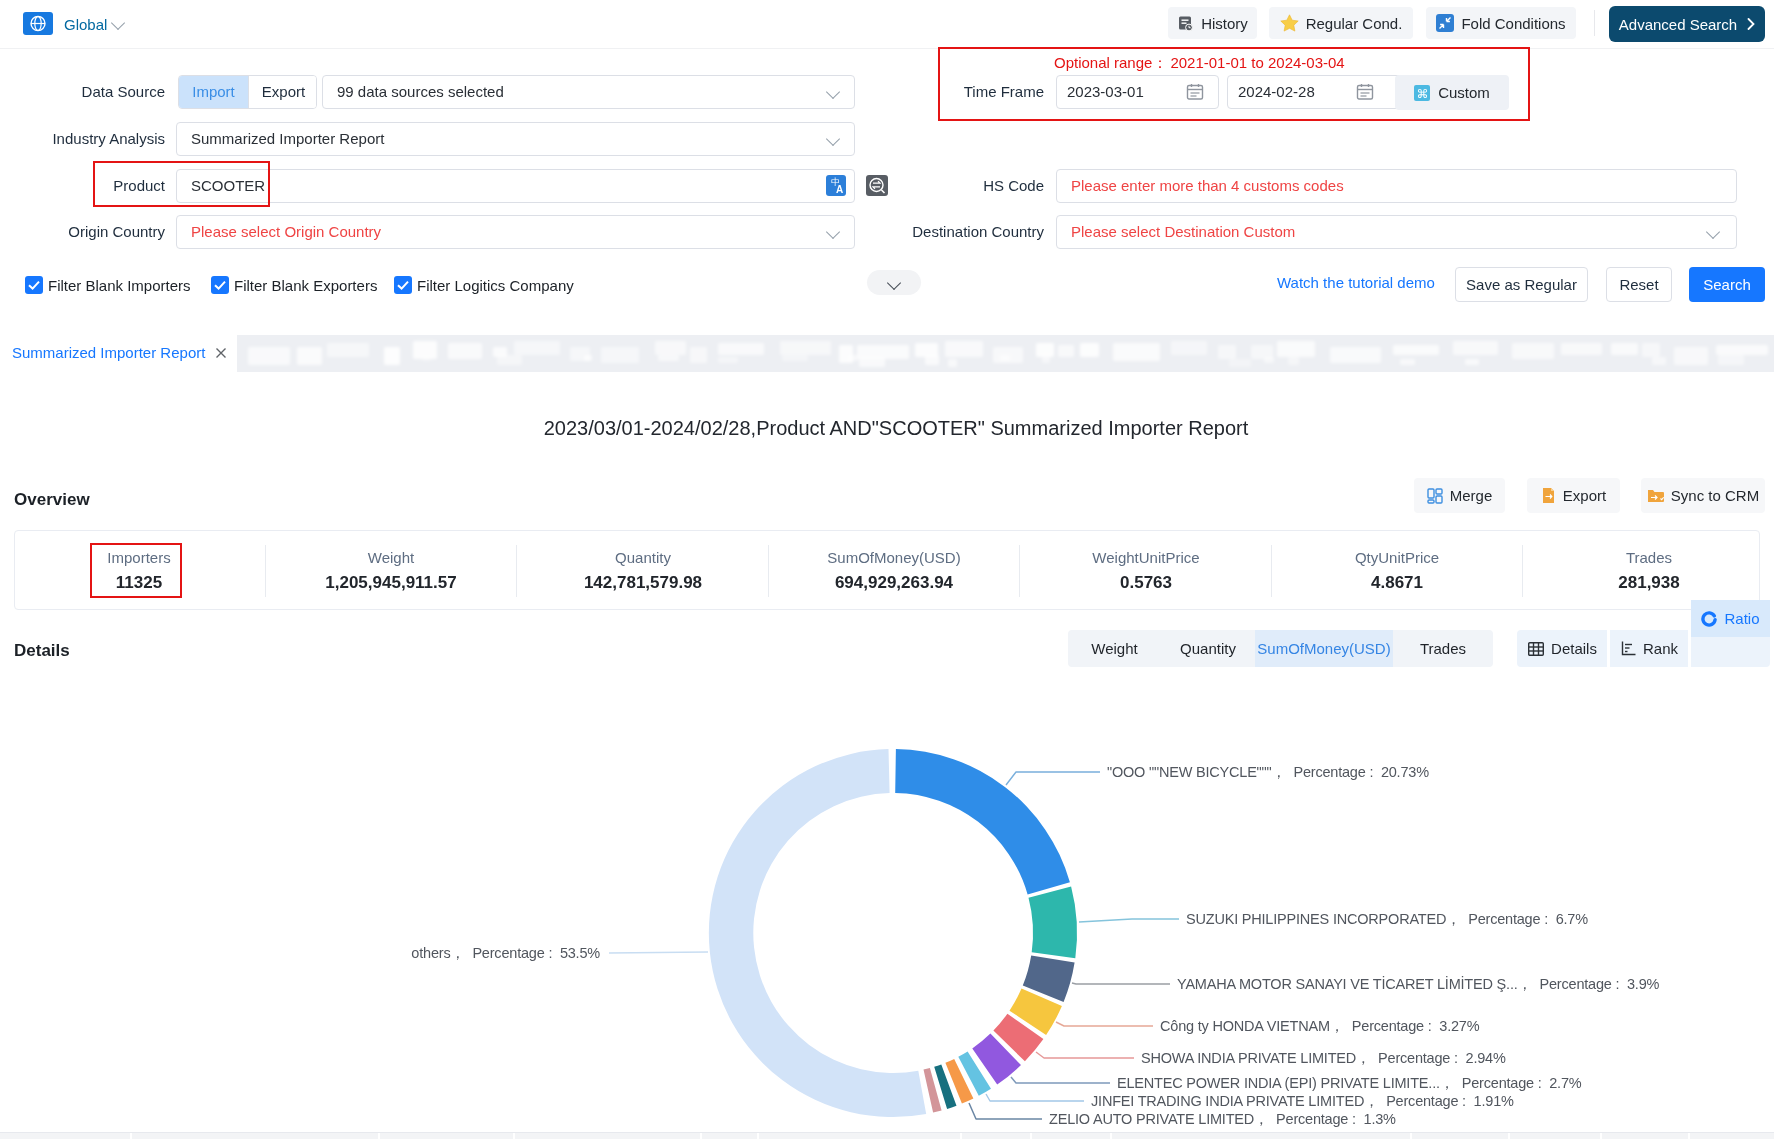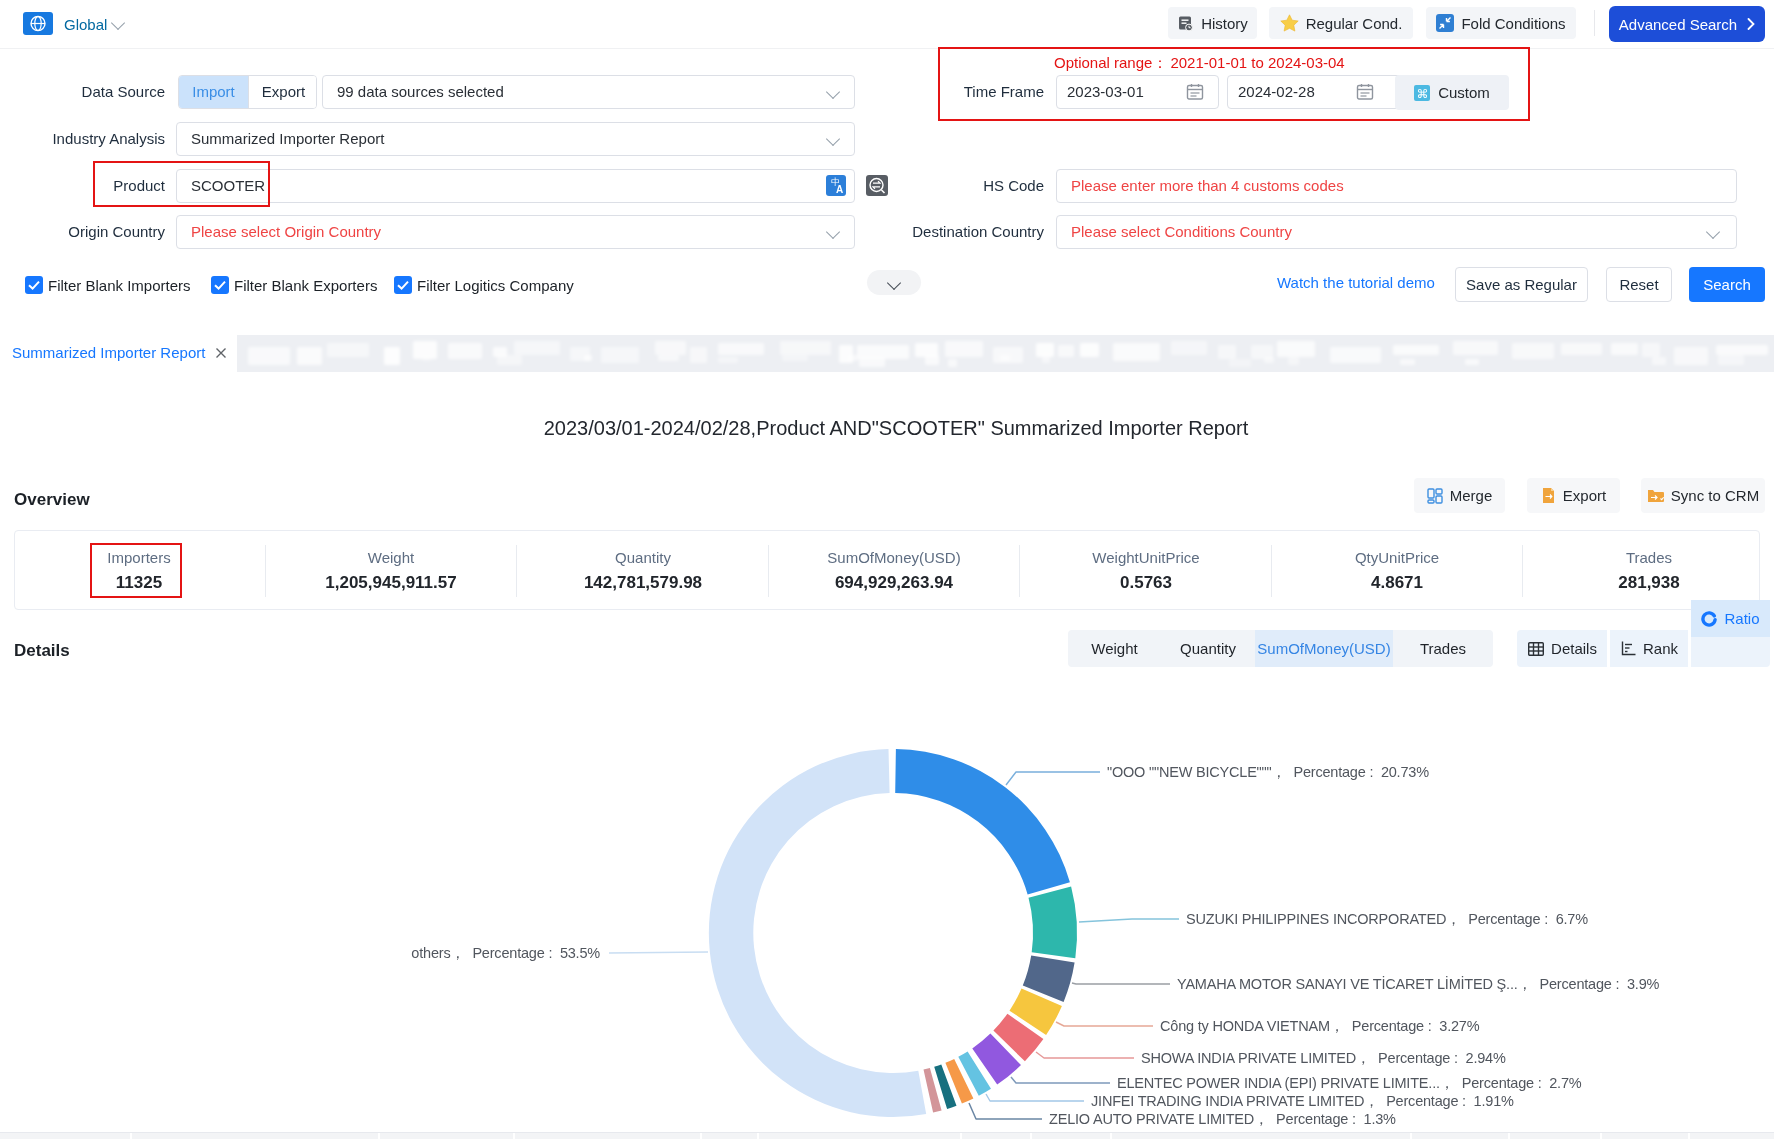--- a/index.html
+++ b/index.html
@@ -47,21 +47,21 @@
   </div>
   <div class="gbtn" style="left:1426px;top:7px;width:150px;">
     <svg width="18" height="18" viewBox="0 0 18 18">
         <rect width="18" height="18" rx="3" fill="#2f7fd3"></rect>
         <path d="M10.5 7.5 L14.5 3.5 M10.5 7.5 h3.4 M10.5 7.5 v-3.4" stroke="#fff" stroke-width="1.4" stroke-linejoin="round" fill="none"></path>
         <path d="M7.5 10.5 L3.5 14.5 M7.5 10.5 h-3.4 M7.5 10.5 v3.4" stroke="#fff" stroke-width="1.4" stroke-linejoin="round" fill="none"></path>
       </svg>
     Fold Conditions
   </div>
   <div class="abs" style="left:1594px;top:10px;width:1px;height:26px;background:#e7e8ec;"></div>
-  <div class="abs" style="left:1609px;top:6px;width:156px;height:36px;background:#1d4ed8;border-radius:6px;color:#fff;font-size:15px;display:flex;align-items:center;justify-content:center;gap:10px;">Advanced Search
+  <div class="abs" style="left:1609px;top:6px;width:156px;height:36px;background:#0c4a6e;border-radius:6px;color:#fff;font-size:15px;display:flex;align-items:center;justify-content:center;gap:10px;">Advanced Search
     <svg width="8" height="12" viewBox="0 0 8 12">
         <path d="M1.5 1 L6.5 6 L1.5 11" stroke="#fff" stroke-width="1.8" fill="none" stroke-linecap="round"></path>
       </svg>
   </div>
 
   <div class="lbl" style="left:0;top:75px;width:165px;">Data Source</div>
   <div class="abs" style="left:178px;top:75px;width:139px;height:34px;border:1px solid #dcdfe6;border-radius:4px;overflow:hidden;">
     <div class="abs" style="left:0;top:0;width:69px;height:32px;background:#cbe2fb;color:#3a8ee6;font-size:15px;text-align:center;line-height:32px;">Import</div>
     <div class="abs" style="left:69px;top:0;width:70px;height:32px;background:#fff;color:#1f2d3d;font-size:15px;text-align:center;line-height:32px;border-left:1px solid #dcdfe6;">Export</div>
   </div>
@@ -144,21 +144,21 @@
         <text x="2.5" y="12.5" font-size="12" fill="#fff" font-family="Liberation Sans">⌘</text>
       </svg>
     Custom
   </div>
   <div class="redbox" style="left:938px;top:47px;width:592px;height:74px;"></div>
 
   <div class="lbl" style="left:879px;top:169px;width:165px;">HS Code</div>
   <div class="inp ph" style="left:1056px;top:169px;width:681px;">Please enter more than 4 customs codes</div>
 
   <div class="lbl" style="left:879px;top:215px;width:165px;">Destination Country</div>
-  <div class="inp ph" style="left:1056px;top:215px;width:681px;">Please select Conditions Country</div>
+  <div class="inp ph" style="left:1056px;top:215px;width:681px;">Please select Destination Custom</div>
   <div class="chev" style="left:1708px;top:227px;"></div>
 
   <div class="abs" style="left:1277px;top:274px;font-size:15px;color:#1677ff;">Watch the tutorial demo</div>
   <div class="abs" style="left:1455px;top:267px;width:133px;height:35px;border:1px solid #dcdfe6;border-radius:4px;background:#fff;font-size:15px;color:#1f2d3d;text-align:center;line-height:33px;">Save as Regular</div>
   <div class="abs" style="left:1606px;top:267px;width:66px;height:35px;border:1px solid #dcdfe6;border-radius:4px;background:#fff;font-size:15px;color:#1f2d3d;text-align:center;line-height:33px;">Reset</div>
   <div class="abs" style="left:1689px;top:267px;width:76px;height:35px;background:#1677ff;border-radius:4px;font-size:15px;color:#fff;text-align:center;line-height:35px;">Search</div>
 
   <div class="abs" style="left:0;top:335px;width:1774px;height:37px;background:#edeff3;">
     <svg width="1774" height="37">
         <filter id="nblur">

